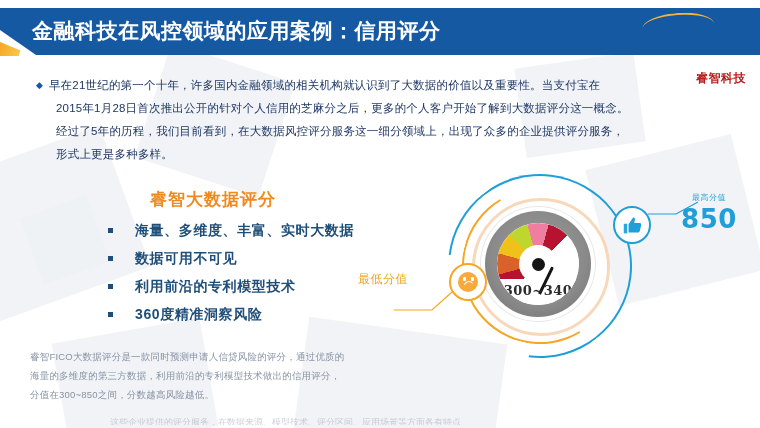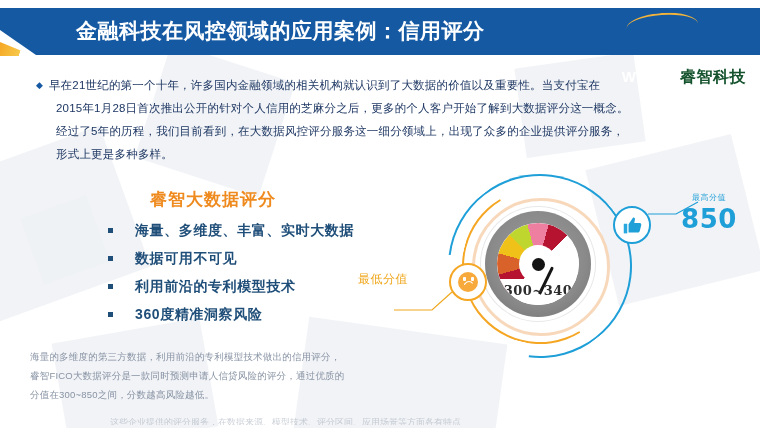--- a/index.html
+++ b/index.html
@@ -27,31 +27,31 @@
     clip-path:polygon(0 0,760px 0,760px 47px,36px 47px,0 22px);
   }
   .header-wedge{
     position:absolute;left:0;top:42px;width:44px;height:22px;
     background:linear-gradient(110deg,#f5a623 0%,#f7c84a 45%,#ffffff 46%,#ffffff 100%);
     -webkit-clip-path:polygon(0 0,34px 14px,0 14px);
     clip-path:polygon(0 0,34px 14px,0 14px);
   }
   .title{
     position:absolute;left:32px;top:17px;color:#ffffff;font-size:21px;font-weight:bold;
-    letter-spacing:.5px;white-space:nowrap;margin-left:44px;
+    letter-spacing:.5px;white-space:nowrap;
   }
   .logo{position:absolute;right:14px;top:20px;display:flex;align-items:baseline;}
   .logo-swoosh{
     position:absolute;left:4px;top:-7px;width:72px;height:14px;
     border-top:2.5px solid #f2b43b;border-radius:60% 60% 0 0/100% 100% 0 0;
     border-left-color:transparent;border-right-color:transparent;
     transform:rotate(-4deg);
   }
   .logo-en{color:#ffffff;font-size:15px;font-weight:bold;letter-spacing:.3px;margin-top:48px;}
-  .logo-cn{color:#14532d;font-size:16px;font-weight:bold;margin-left:4px;letter-spacing:.5px;}
+  .logo-cn{color:#b91c1c;font-size:12px;font-weight:bold;margin-left:4px;letter-spacing:.5px;}
 
   
   .intro{position:absolute;left:36px;top:76px;width:700px;}
   .intro-row{display:flex;align-items:flex-start;}
   .diamond{color:#1559a3;font-size:9px;line-height:18px;margin-right:6px;flex:0 0 auto;}
   .intro p{
     margin:0 0 4px 0;color:#1f3864;font-size:11.5px;line-height:19px;letter-spacing:.2px;
   }
   .intro .p-indent{margin-left:20px;}
 
@@ -228,22 +228,22 @@
       <span class="bullet-mark"></span>
       <span class="bullet-text">利用前沿的专利模型技术</span>
     </div>
     <div class="bullet">
       <span class="bullet-mark"></span>
       <span class="bullet-text">360度精准洞察风险</span>
     </div>
   </div>
 
   <div class="note">
+    <p>睿智FICO大数据评分是一款同时预测申请人信贷风险的评分，通过优质的</p>
     <p>海量的多维度的第三方数据，利用前沿的专利模型技术做出的信用评分，</p>
-    <p>睿智FICO大数据评分是一款同时预测申请人信贷风险的评分，通过优质的</p>
     <p>分值在300~850之间，分数越高风险越低。</p>
   </div>
 
   <div class="cutoff">这些企业提供的评分服务，在数据来源、模型技术、评分区间、应用场景等方面各有特点</div>
 
   <div class="graphic">
 
     <div class="ring-blue"></div>
     <div class="ring-orange"></div>
     <div class="ring-peach"></div>

